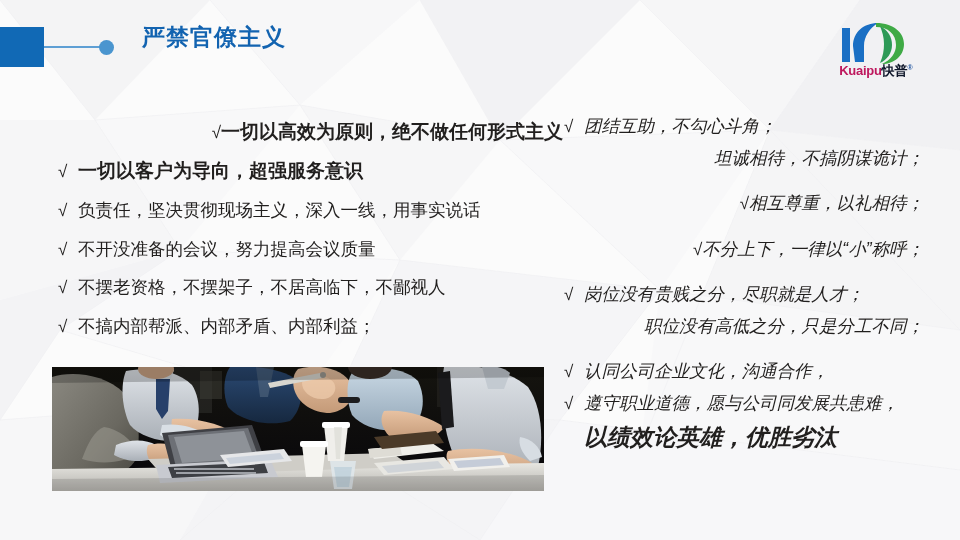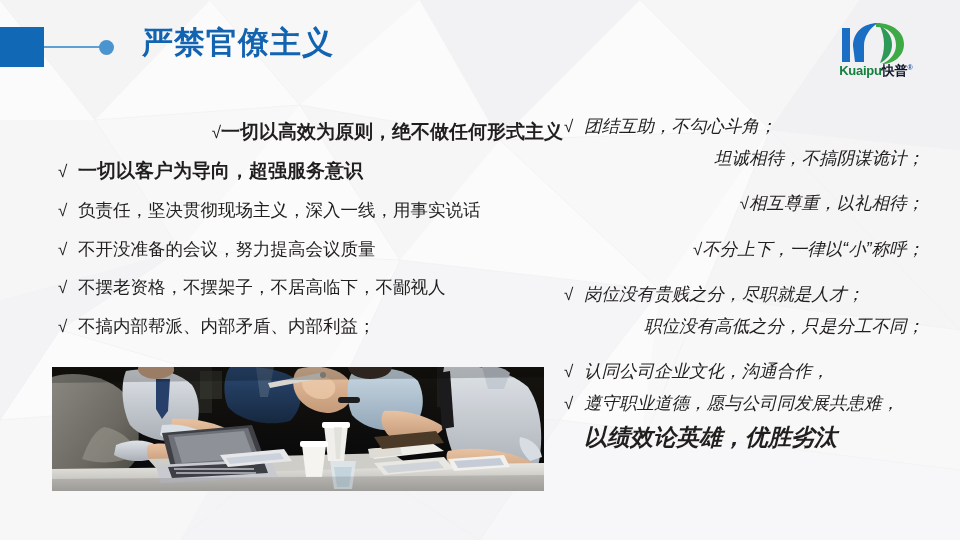--- a/index.html
+++ b/index.html
@@ -70,21 +70,21 @@
     width: 15px;
     height: 15px;
     border-radius: 50%;
     background: #4a95cf;
   }
 
   #slide-title {
     position: absolute;
     left: 142px;
     top: 22px;
-    font-size: 31px;
+    font-size: 23px;
     font-weight: bold;
     color: #1263b0;
     letter-spacing: 1px;
     white-space: nowrap;
   }
 
   
   #logo {
     position: absolute;
     right: 28px;
@@ -107,21 +107,21 @@
     left: 0;
     top: 44px;
     width: 112px;
     text-align: center;
     font-size: 13px;
     font-weight: bold;
     white-space: nowrap;
     line-height: 1;
   }
 
-  .logo-latin { color: #15803d; letter-spacing: -0.3px; }
+  .logo-latin { color: #be185d; letter-spacing: -0.3px; }
   .logo-han   { color: #0f172a; letter-spacing: 0px; }
   .logo-reg   { color: #1a4f9c; font-size: 7px; vertical-align: super; }
 
   
   #content {
     position: absolute;
     inset: 0;
     z-index: 2;
   }
 

